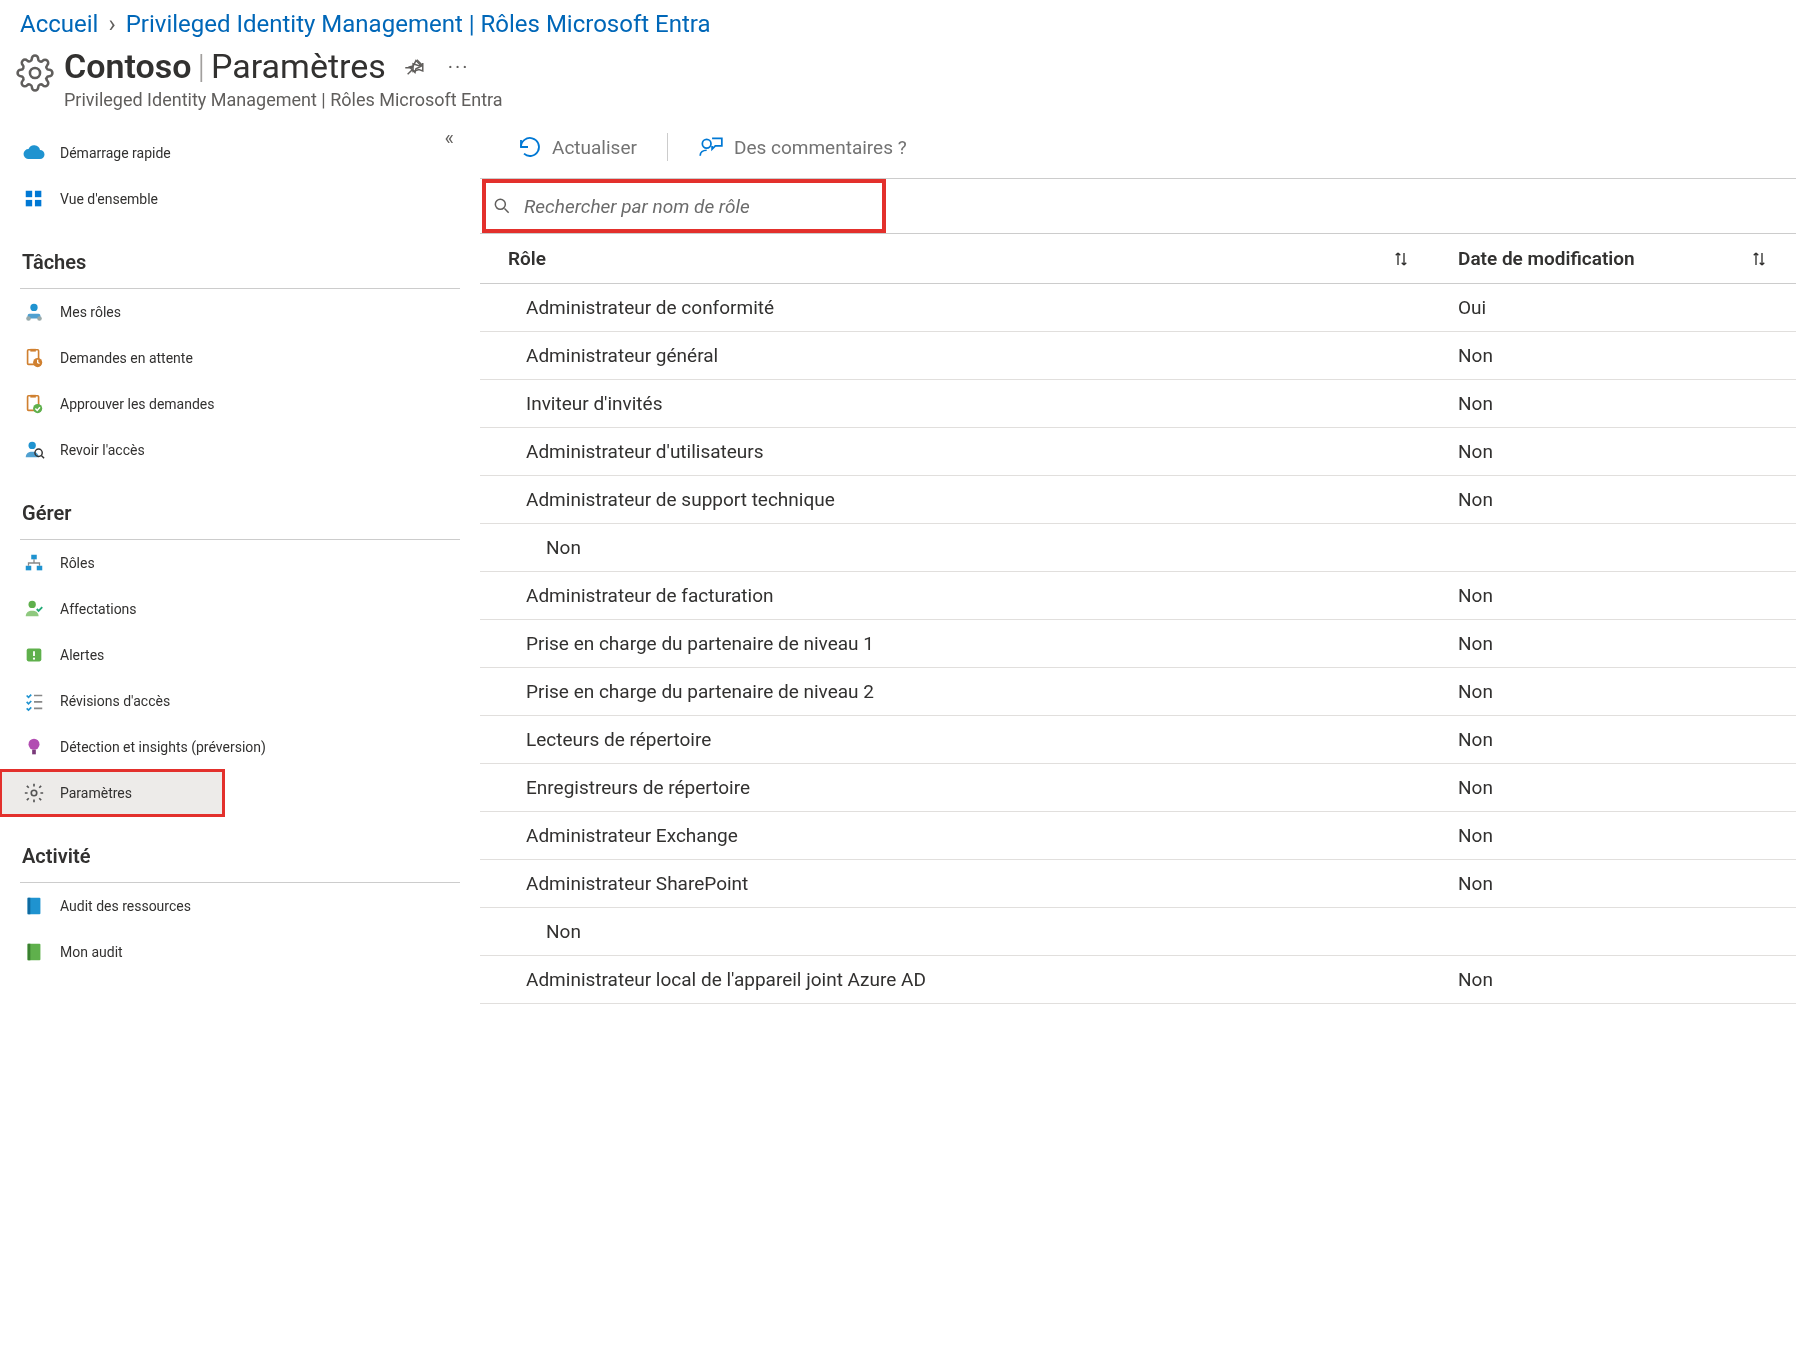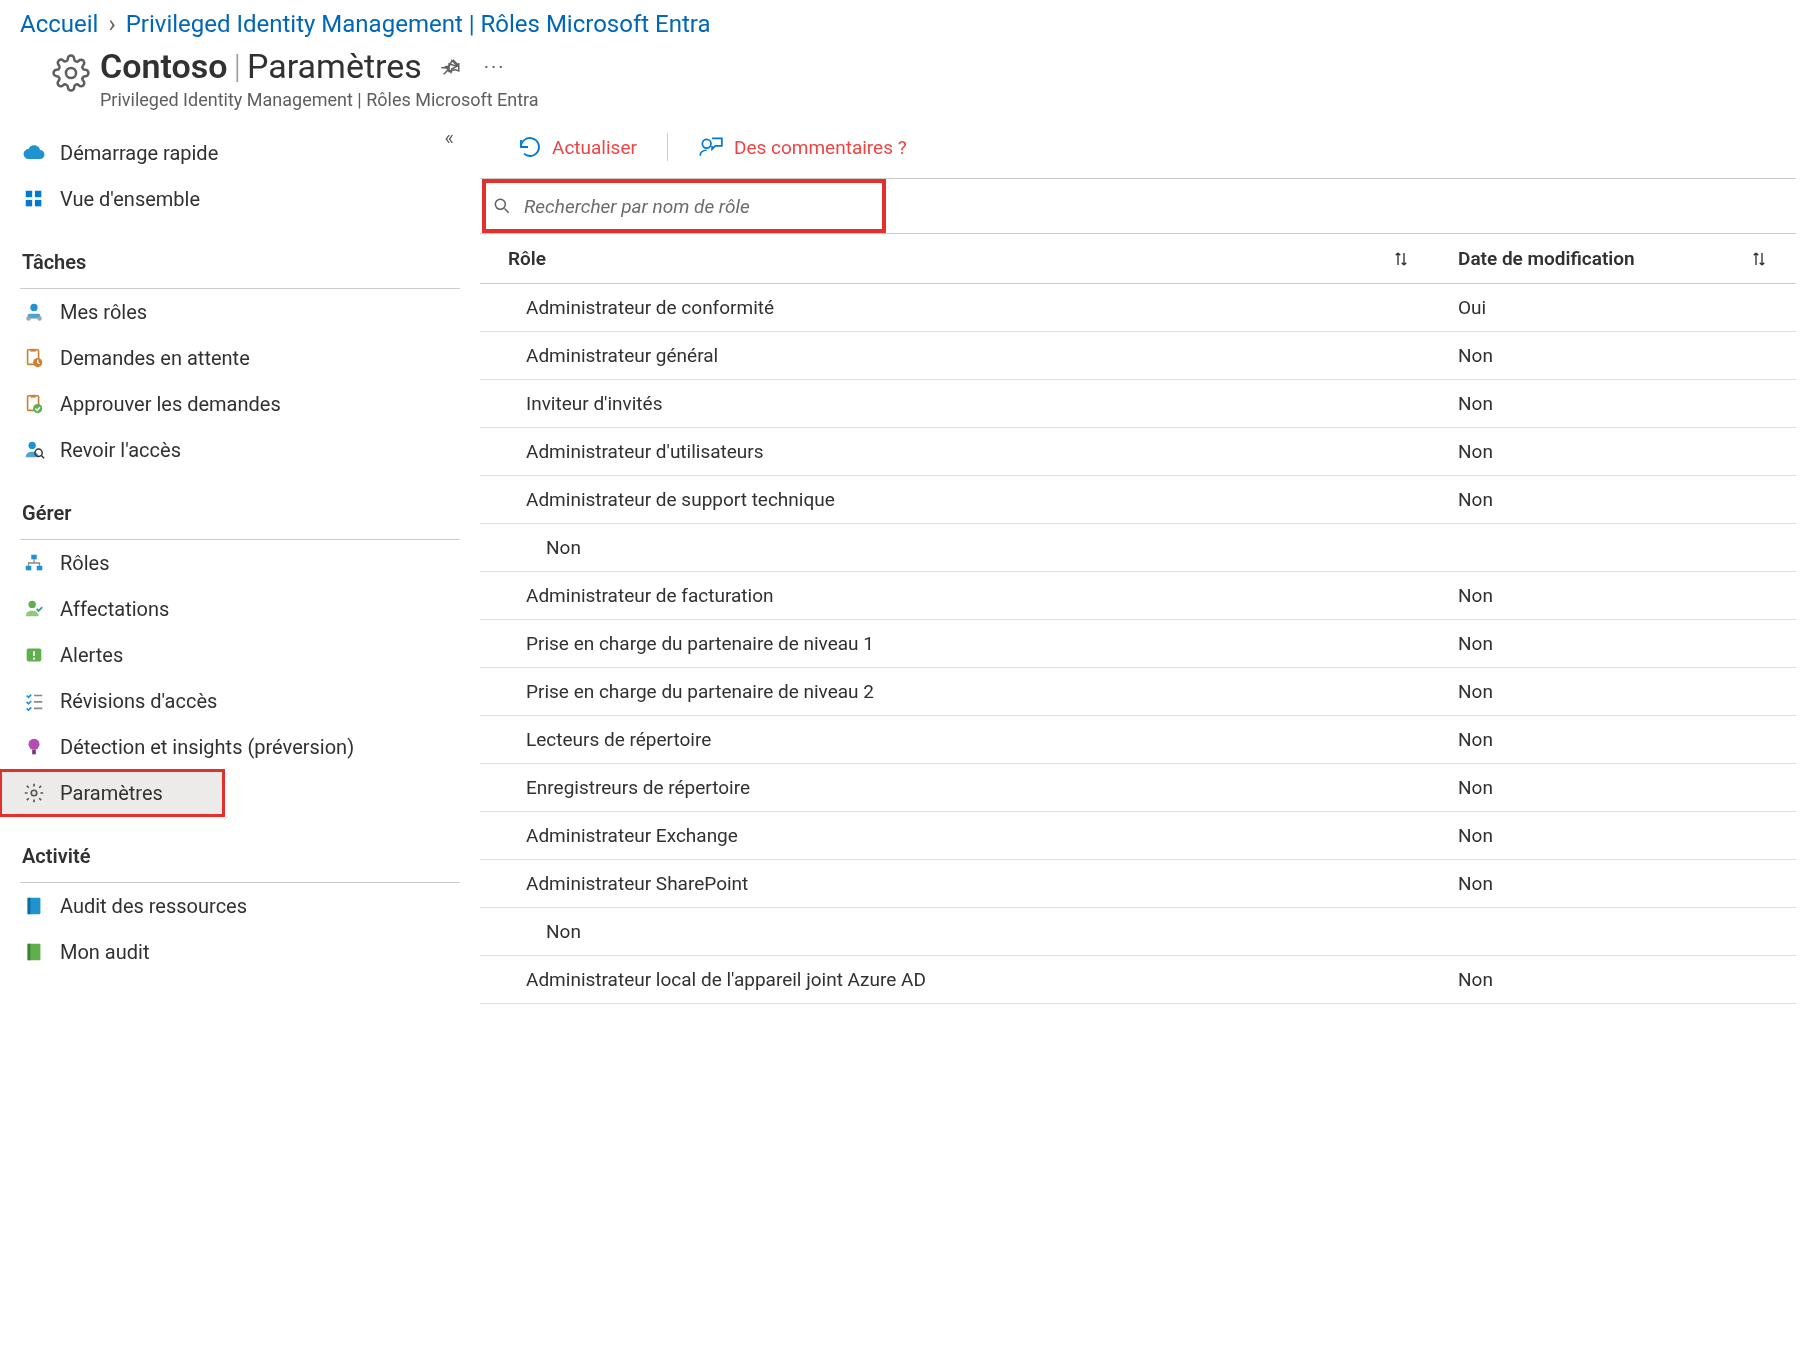--- a/index.html
+++ b/index.html
@@ -14,21 +14,20 @@
   a { color: #0067b8; text-decoration: none; }
   .breadcrumb {
     display: flex; align-items: center; gap: 10px;
     padding: 10px 20px 6px 20px;
     font-size: 24px;
   }
   .breadcrumb .sep { color: #605e5c; }
   .page-header {
     display: flex; align-items: flex-start;
     padding: 4px 20px 10px 16px;
-    margin-left: 36px;
   }
   .page-header .gear {
     width: 38px; height: 38px; color: #605e5c;
     margin-top: 6px; margin-right: 10px; flex:0 0 auto;
   }
   .page-header .title-block { display:flex; flex-direction:column; }
   .page-header .title-line { display:flex; align-items:center; gap:18px; }
   .page-header h1 { font-size: 34px; font-weight: 400; margin:0; line-height:1.1;}
   .page-header h1 .strong { font-weight:600; }
   .page-header h1 .divider { color:#a19f9d; font-weight:300; margin:0 6px;}
@@ -45,21 +44,21 @@
     position:absolute; right:32px; top:6px;
     color:#605e5c; font-size:20px; cursor:pointer;
     letter-spacing:-6px;
   }
   .nav-item {
     display:flex; align-items:center;
     height:46px;
     padding: 0 20px 0 22px;
     cursor:pointer;
     gap: 14px;
-    font-size:20px;
+    font-size:14px;
   }
   .nav-item.active { background:#edebe9; }
   .nav-icon { width:24px; height:24px; flex:0 0 24px; display:flex; align-items:center; justify-content:center;}
   .nav-section {
     font-weight:600; font-size:20px;
     padding: 28px 20px 8px 22px;
   }
   .nav-divider {
     height:1px; background:#ccc; margin: 6px 20px 0 20px;
   }
@@ -69,21 +68,21 @@
     padding: 0 20px 0 0;
   }
   .toolbar {
     display:flex; align-items:center;
     padding: 10px 0 14px 28px;
     gap: 10px;
   }
   .toolbar .btn {
     display:flex; align-items:center; gap:10px;
     padding: 4px 10px;
-    cursor:pointer; color:#ef4444;
+    cursor:pointer; color:#737373;
     font-size:19px;
   }
   .toolbar .tsep { width:1px; height:28px; background:#ccc; margin:0 10px;}
   .toolbar svg { color:#0078d4; }
   .search-wrap {
     border-top:1px solid #ccc;
     border-bottom:1px solid #ccc;
     padding: 0;
   }
   .search-highlight {

